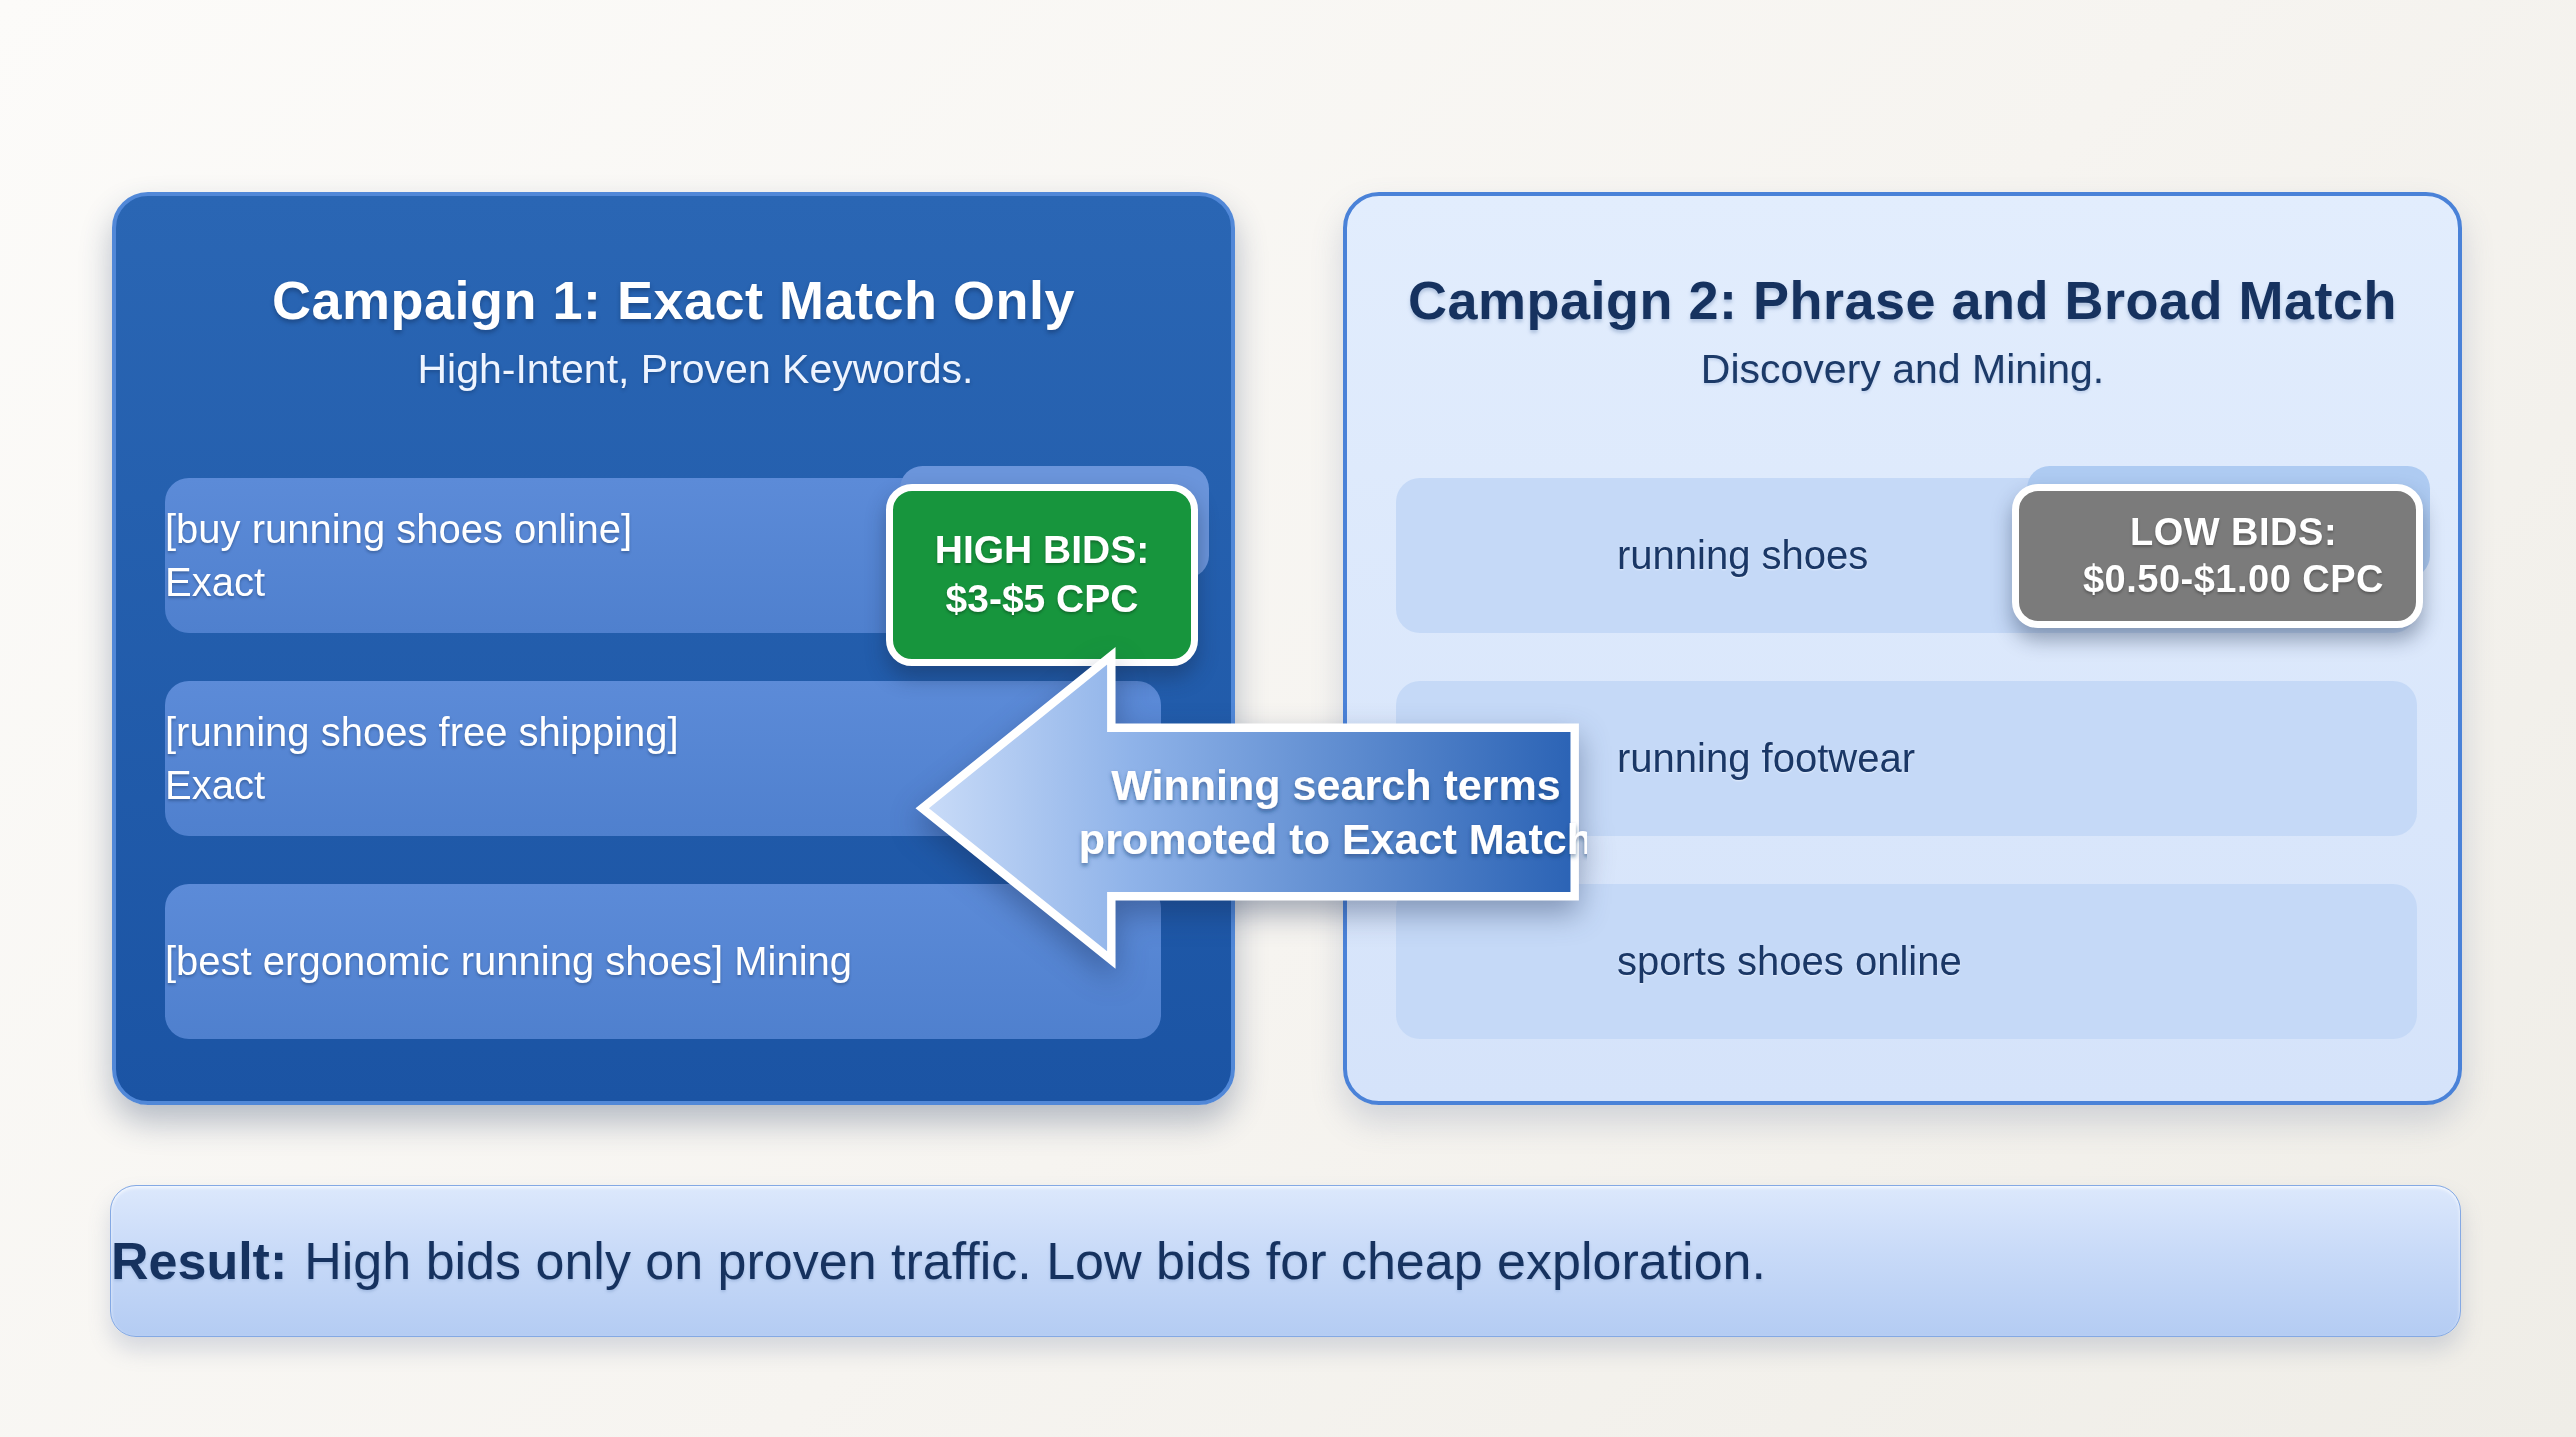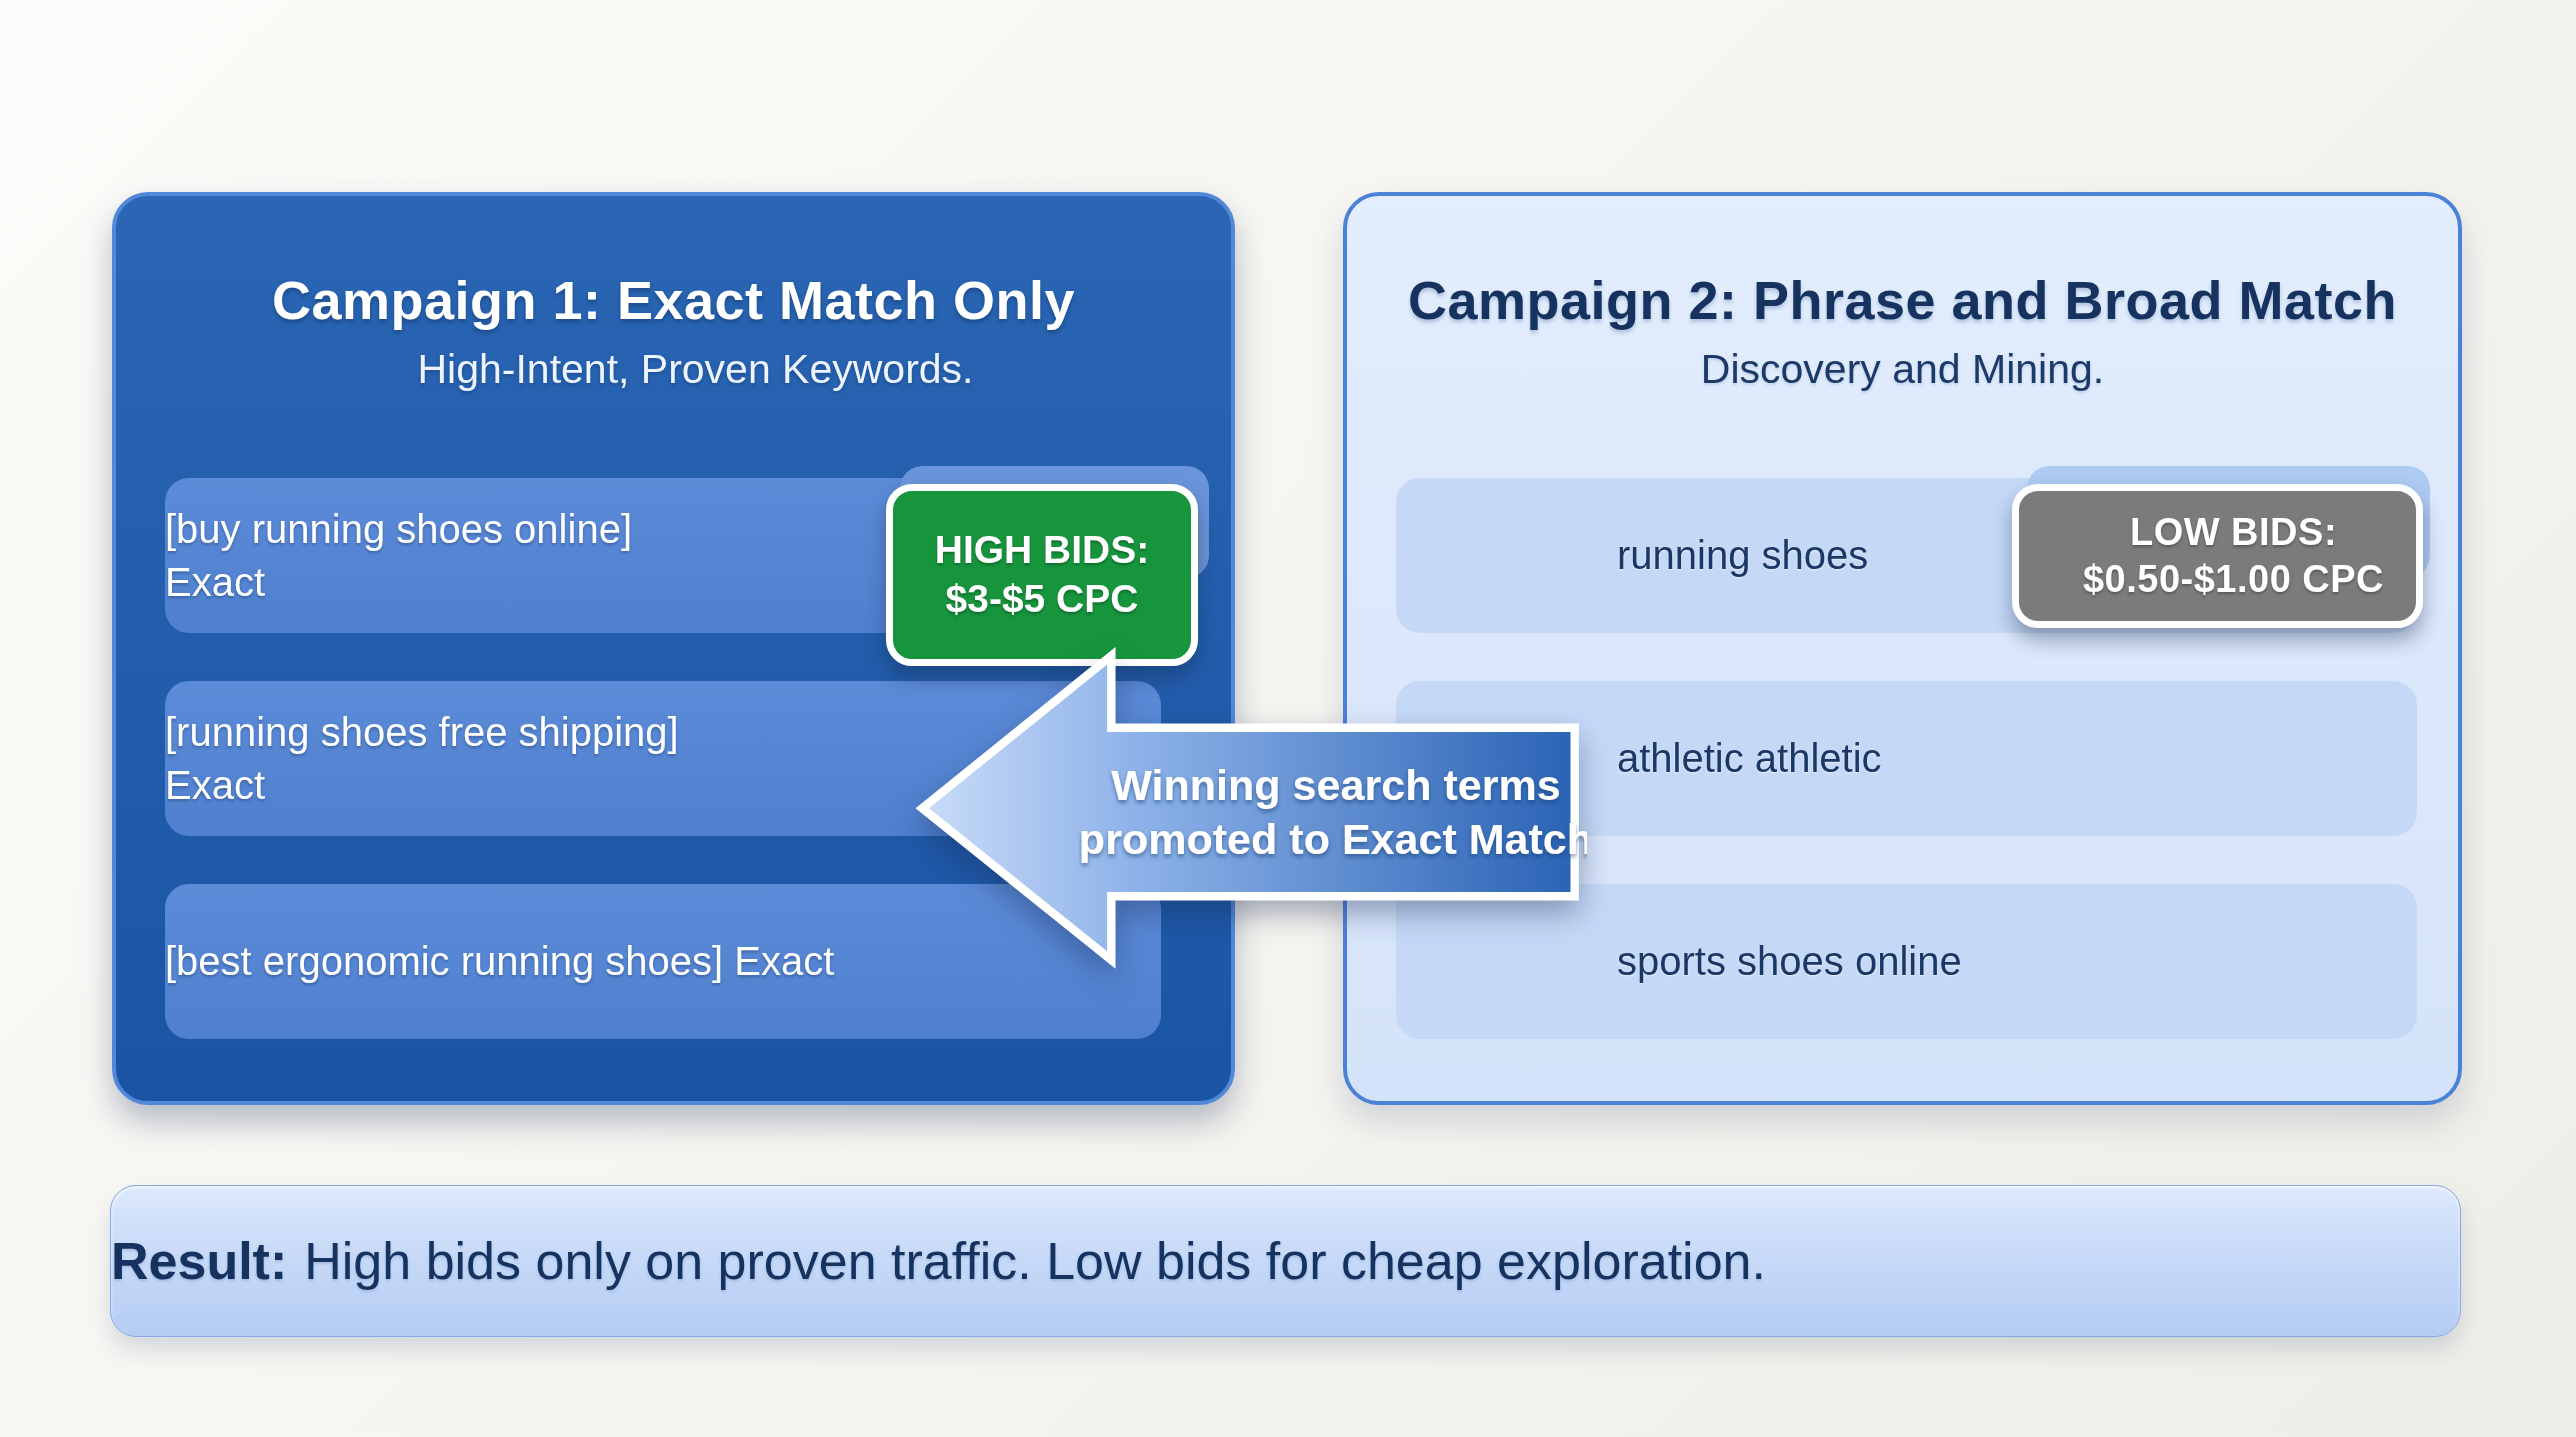--- a/index.html
+++ b/index.html
@@ -110,41 +110,41 @@
 
     <div class="kw-row row-1">
       <span>[buy running shoes online]</span>
       <span>Exact</span>
     </div>
     <div class="kw-row row-2">
       <span>[running shoes free shipping]</span>
       <span>Exact</span>
     </div>
     <div class="kw-row row-3">
-      <span>[best ergonomic running shoes] Exact</span>
+      <span>[best ergonomic running shoes] Mining</span>
     </div>
 
     <div class="badge-tab tab-high"></div>
     <div class="badge badge-high">
       <span>HIGH BIDS:</span>
       <span>$3-$5 CPC</span>
     </div>
   </div>
 
   <div class="card card2">
     <div class="card-header">
       <div class="card-title">Campaign 2: Phrase and Broad Match</div>
       <div class="card-sub">Discovery and Mining.</div>
     </div>
 
     <div class="kw-row row-1">
       <span>running shoes</span>
     </div>
     <div class="kw-row row-2">
-      <span>athletic athletic</span>
+      <span>running footwear</span>
     </div>
     <div class="kw-row row-3">
       <span>sports shoes online</span>
     </div>
 
     <div class="badge-tab tab-low"></div>
     <div class="badge badge-low">
       <span>LOW BIDS:</span>
       <span>$0.50-$1.00 CPC</span>
     </div>

